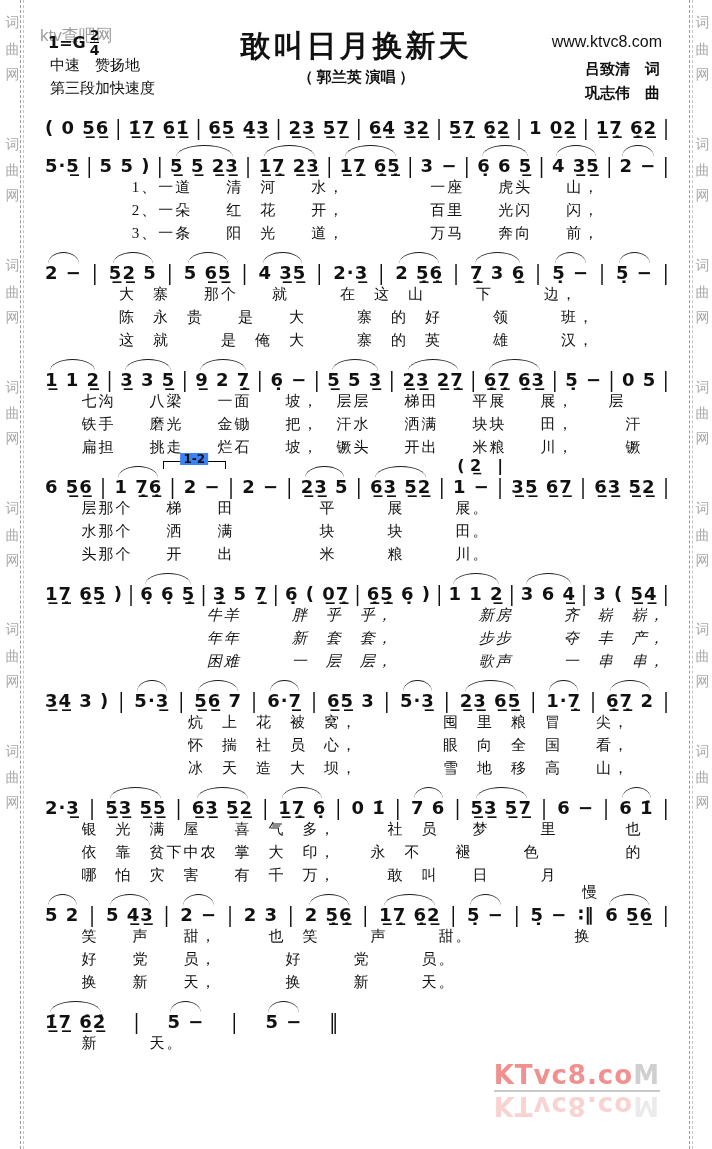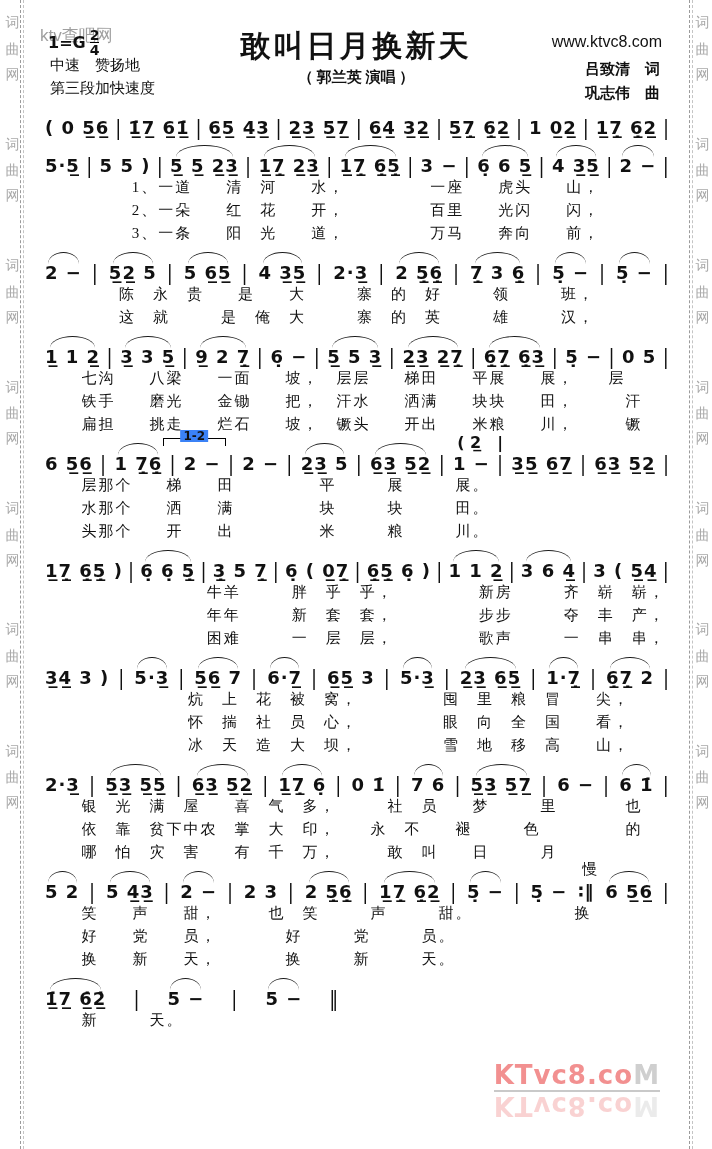--- a/index.html
+++ b/index.html
@@ -56,21 +56,21 @@
   }
   .bar { display:inline-block; transform:scaleY(1.15); font-weight:normal; }
   .lyr {
     line-height:23px; height:23px; font-size:15px; letter-spacing:2px;
     white-space:pre; overflow:hidden;
   }
   #s2 .lyr { margin-left:14%; }
   #s3 .lyr { margin-left:12%; }
   #s4 .lyr { margin-left:6%; }
   #s5 .lyr { margin-left:6%; }
-  #s6 .lyr { margin-left:26%; }
+  #s6 .lyr { margin-left:26%;font-style:italic; }
   #s7 .lyr { margin-left:23%; }
   #s8 .lyr { margin-left:6%; }
   #s9 .lyr { margin-left:6%; }
   #s10 .lyr { margin-left:6%; }
   #s10 .notes { justify-content:flex-start; gap:26px; max-width:46%; }
 
   .volta {
     position:absolute; top:2px; left:19%; width:10%; height:8px;
     border-top:1.5px solid #000; border-left:1.5px solid #000; border-right:1.5px solid #000;
   }
@@ -182,20 +182,21 @@
         <span class="m slur">2 5̲̣6̲̣</span>
         <span class="bar">|</span>
         <span class="m slur">7̲̣ 3 6̲̣</span>
         <span class="bar">|</span>
         <span class="m slur">5̣ −</span>
         <span class="bar">|</span>
         <span class="m slur">5̣ −</span>
         <span class="bar end">|</span>
       </div>
     <div>
+        <div class="lyr">大　寨　　那个　　就　　　在　这　山　　　下　　　边，</div>
         <div class="lyr">陈　永　贵　　是　　大　　　寨　的　好　　　领　　　班，</div>
         <div class="lyr">这　就　　　是　俺　大　　　寨　的　英　　　雄　　　汉，</div>
       </div>
   </div>
   <div class="sys" id="s4">
     <div class="notes">
         <span class="m slur">1̲ 1 2̲</span>
         <span class="bar">|</span>
         <span class="m slur">3̲ 3 5̲</span>
         <span class="bar">|</span>

